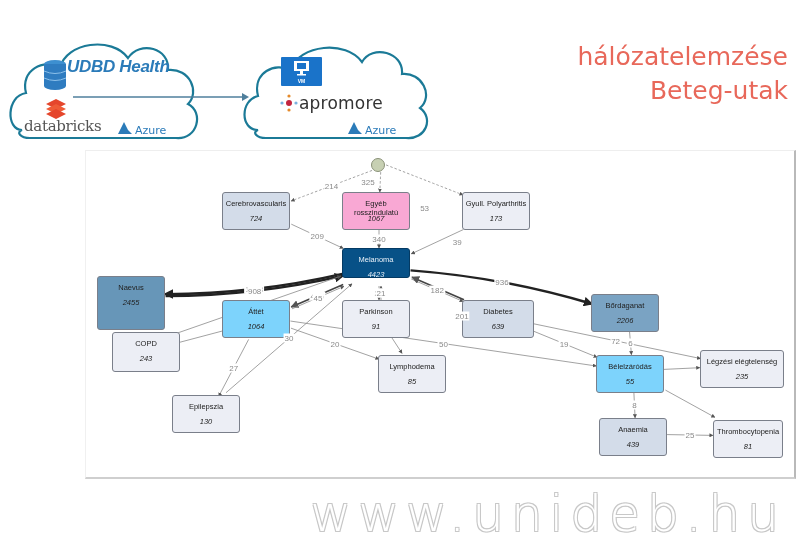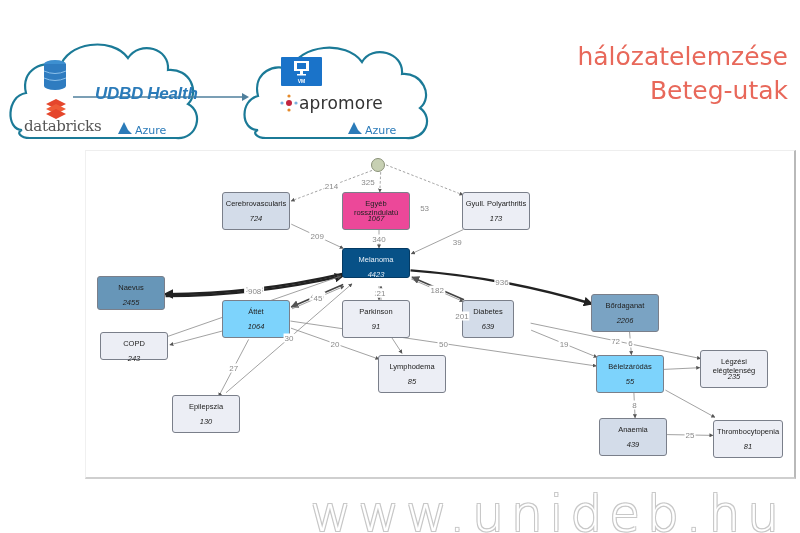--- a/index.html
+++ b/index.html
@@ -1,20 +1,20 @@
 <!DOCTYPE html>
 <html><head>
 <meta charset="utf-8">
 <style>
   html,body{margin:0;padding:0;}
   body{width:800px;height:533px;position:relative;background:#ffffff;overflow:hidden;font-family:"Liberation Sans",sans-serif;}
   .abs{position:absolute;}
   #clouds{position:absolute;left:0;top:0;width:440px;height:150px;}
   .title{position:absolute;right:12px;top:40px;text-align:right;color:#e8685a;font-family:"DejaVu Sans",sans-serif;font-size:25px;line-height:34px;font-weight:400;}
-  .udbd{position:absolute;left:67px;top:84px;color:#2b7bb9;font-style:italic;font-weight:bold;font-size:17px;font-family:"Liberation Sans",sans-serif;letter-spacing:-0.3px;margin-left:28px;}
+  .udbd{position:absolute;left:67px;top:57px;color:#2b7bb9;font-style:italic;font-weight:bold;font-size:17px;font-family:"Liberation Sans",sans-serif;letter-spacing:-0.3px;}
   .databricks{position:absolute;left:24px;top:117px;color:#555;font-size:15px;font-family:"DejaVu Serif",serif;letter-spacing:-0.3px;}
   .azure{position:absolute;color:#2b7bb9;font-size:11px;font-family:"DejaVu Sans",sans-serif;}
   .apromore{position:absolute;left:299px;top:93px;color:#333;font-size:17px;font-family:"DejaVu Sans",sans-serif;letter-spacing:0.2px;}
   .vm{position:absolute;left:281px;top:57px;width:41px;height:29px;background:#1a73c9;border-radius:1px;}
   .vm-label{position:absolute;left:0;right:0;bottom:2px;text-align:center;color:#fff;font-size:5px;font-weight:bold;}
   .panel{position:absolute;left:85px;top:150px;width:708px;height:326px;background:#fff;border-right:2px solid #b9b9b9;border-bottom:2px solid #cfcfcf;border-top:1px solid #eee;border-left:1px solid #f0f0f0;}
   #graph{position:absolute;left:0;top:0;width:800px;height:533px;}
   .node{position:absolute;border:1px solid #7a7f8a;border-radius:3px;box-sizing:border-box;text-align:center;font-size:7.5px;color:#222;font-family:"Liberation Sans",sans-serif;}
   .node .nm{position:absolute;left:0;right:0;top:6px;}
   .node .ct{position:absolute;left:0;right:0;top:21px;font-style:italic;}
@@ -116,65 +116,65 @@
     <path d="M667.052166024638,434.59175793113684 Q690.052166024638,434.9917579311368 713.052166024638,435.3917579311368" fill="none" stroke="#8a8a8a" stroke-width="0.8" marker-end="url(#arr)"></path>
     <path d="M390.94646818704626,336.35702247591684 Q396.5101045506826,344.85702247591684 402.073740914319,353.35702247591684" fill="none" stroke="#8a8a8a" stroke-width="0.8" marker-end="url(#arr)"></path>
     <path d="M168.0126146834079,336.31652210170984 Q254.5126146834079,306.1671445083488 341.0126146834079,276.0177669149878" fill="none" stroke="#8a8a8a" stroke-width="0.8" marker-end="url(#arr)"></path>
   </svg>
 <div id="nodes-layer">
     <div class="abs" style="left: 371px; top: 158px; width: 14px; height: 14px; border-radius: 50%; background: rgb(199, 208, 179); border: 1px solid rgb(138, 145, 120); box-sizing: border-box;"></div>
     <div class="node" style="left: 222px; top: 192px; width: 68px; height: 38px; background: rgb(211, 220, 233);">
       <div class="nm">Cerebrovascularis</div>
       <div class="ct">724</div>
     </div>
-    <div class="node" style="left: 342px; top: 192px; width: 68px; height: 38px; background: #ec4899;">
+    <div class="node" style="left: 342px; top: 192px; width: 68px; height: 38px; background: #f9a8d4;">
       <div class="nm">Egyéb rosszindulatú</div>
       <div class="ct">1067</div>
     </div>
     <div class="node" style="left: 462px; top: 192px; width: 68px; height: 38px; background: rgb(236, 238, 245);">
       <div class="nm">Gyull. Polyarthritis</div>
       <div class="ct">173</div>
     </div>
     <div class="node dark" style="left: 342px; top: 248px; width: 68px; height: 30px; background: rgb(7, 81, 135); border-color: rgb(4, 58, 99);">
       <div class="nm">Melanoma</div>
       <div class="ct">4423</div>
     </div>
-    <div class="node" style="left: 97px; top: 276px; width: 68px; height: 34px; background: rgb(103, 150, 184);">
+    <div class="node" style="left: 97px; top: 276px; width: 68px; height: 54px; background: rgb(103, 150, 184);">
       <div class="nm">Naevus</div>
       <div class="ct">2455</div>
     </div>
     <div class="node" style="left: 222px; top: 300px; width: 68px; height: 38px; background: #7dd3fc;">
       <div class="nm">Áttét</div>
       <div class="ct">1064</div>
     </div>
     <div class="node" style="left: 342px; top: 300px; width: 68px; height: 38px; background: rgb(236, 238, 245);">
       <div class="nm">Parkinson</div>
       <div class="ct">91</div>
     </div>
-    <div class="node" style="left: 462px; top: 300px; width: 52px; height: 38px; background: rgb(211, 220, 233);">
+    <div class="node" style="left: 462px; top: 300px; width: 72px; height: 38px; background: rgb(211, 220, 233);">
       <div class="nm">Diabetes</div>
       <div class="ct">639</div>
     </div>
     <div class="node" style="left: 591px; top: 294px; width: 68px; height: 38px; background: rgb(122, 163, 195);">
       <div class="nm">Bőrdaganat</div>
       <div class="ct">2206</div>
     </div>
-    <div class="node" style="left: 100px; top: 332px; width: 68px; height: 28px; background: rgb(236, 238, 245);">
+    <div class="node" style="left: 112px; top: 332px; width: 68px; height: 40px; background: rgb(236, 238, 245);">
       <div class="nm">COPD</div>
       <div class="ct">243</div>
     </div>
     <div class="node" style="left: 378px; top: 355px; width: 68px; height: 38px; background: rgb(236, 238, 245);">
       <div class="nm">Lymphodema</div>
       <div class="ct">85</div>
     </div>
     <div class="node" style="left: 596px; top: 355px; width: 68px; height: 38px; background: #7dd3fc;">
       <div class="nm">Bélelzáródás</div>
       <div class="ct">55</div>
     </div>
-    <div class="node" style="left: 700px; top: 350px; width: 68px; height: 38px; background: rgb(236, 238, 245);">
+    <div class="node" style="left: 700px; top: 350px; width: 84px; height: 38px; background: rgb(236, 238, 245);">
       <div class="nm">Légzési elégtelenség</div>
       <div class="ct">235</div>
     </div>
     <div class="node" style="left: 172px; top: 395px; width: 68px; height: 38px; background: rgb(236, 238, 245);">
       <div class="nm">Epilepszia</div>
       <div class="ct">130</div>
     </div>
     <div class="node" style="left: 599px; top: 418px; width: 68px; height: 38px; background: rgb(211, 220, 233);">
       <div class="nm">Anaemia</div>
       <div class="ct">439</div>

